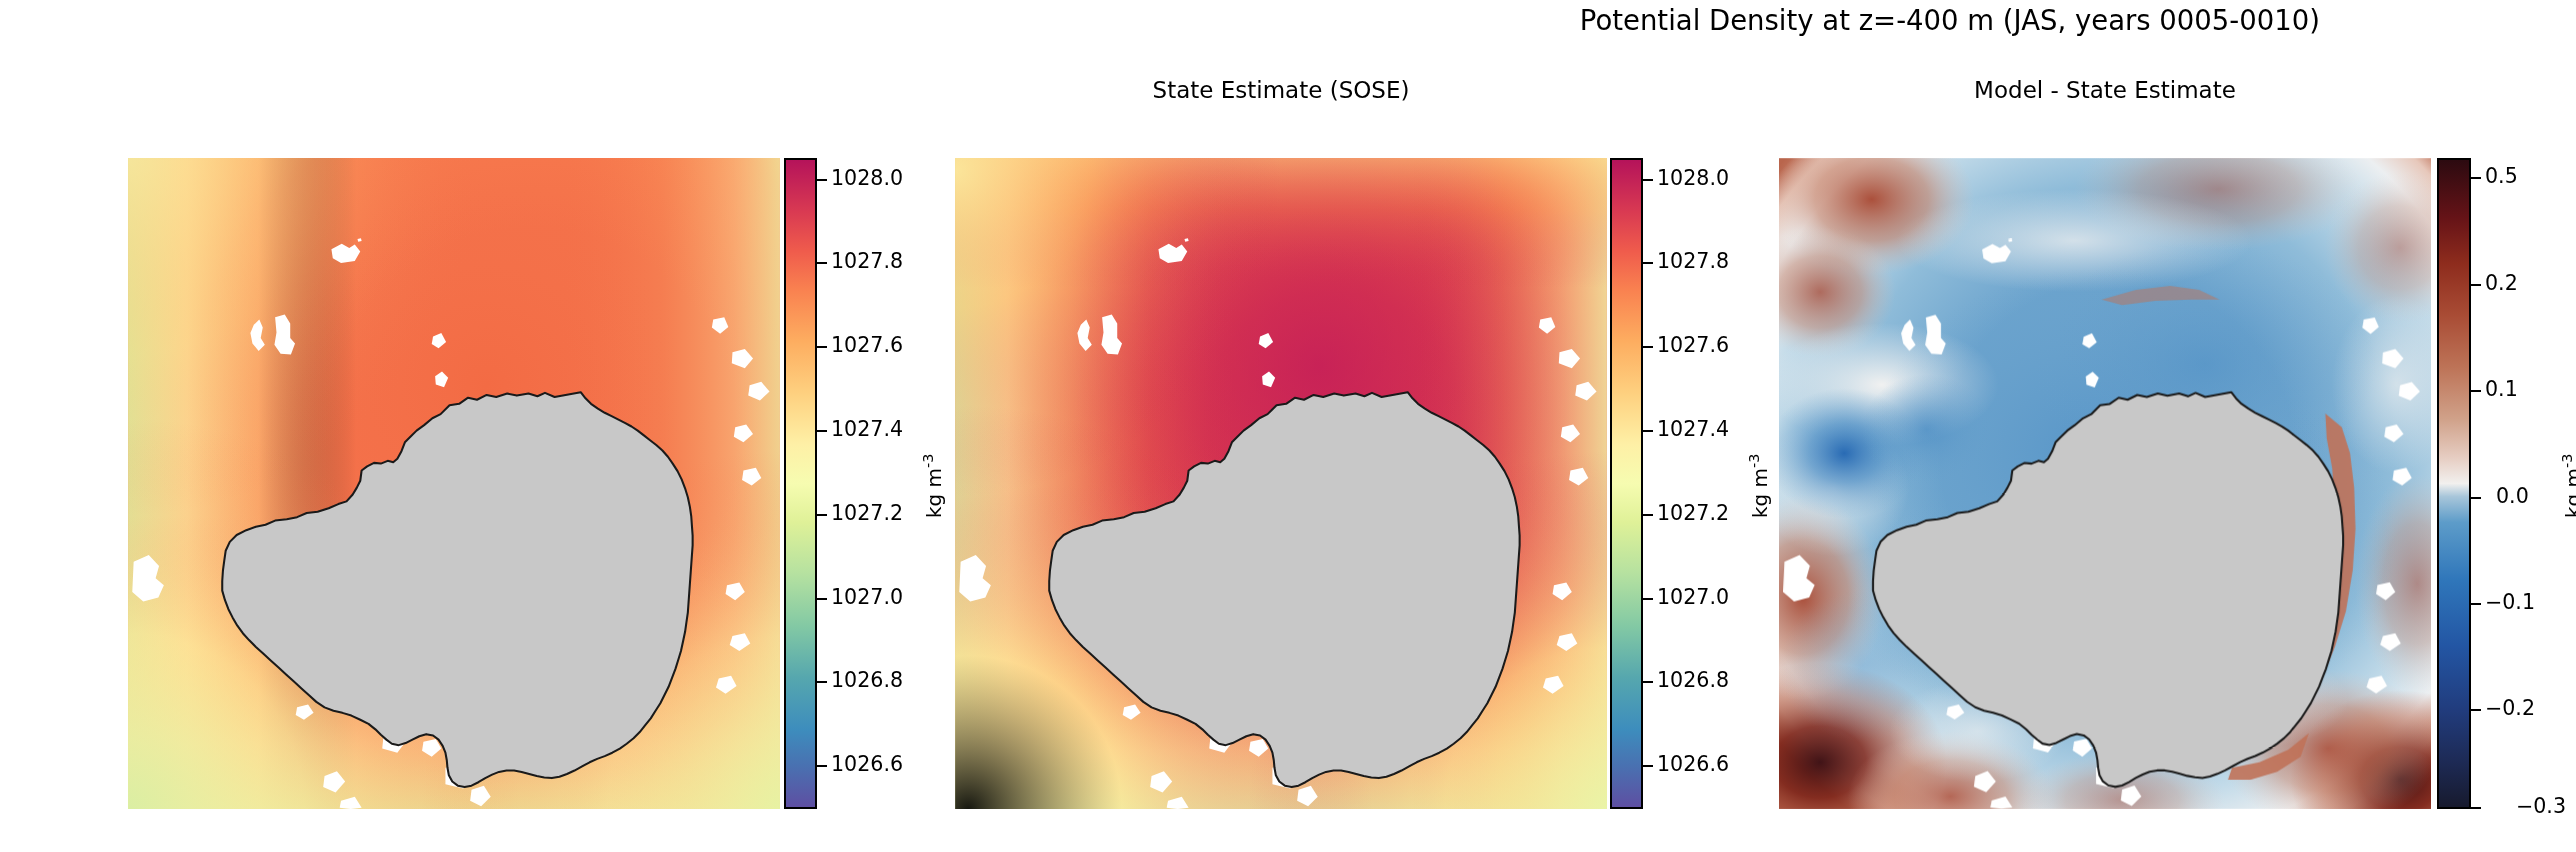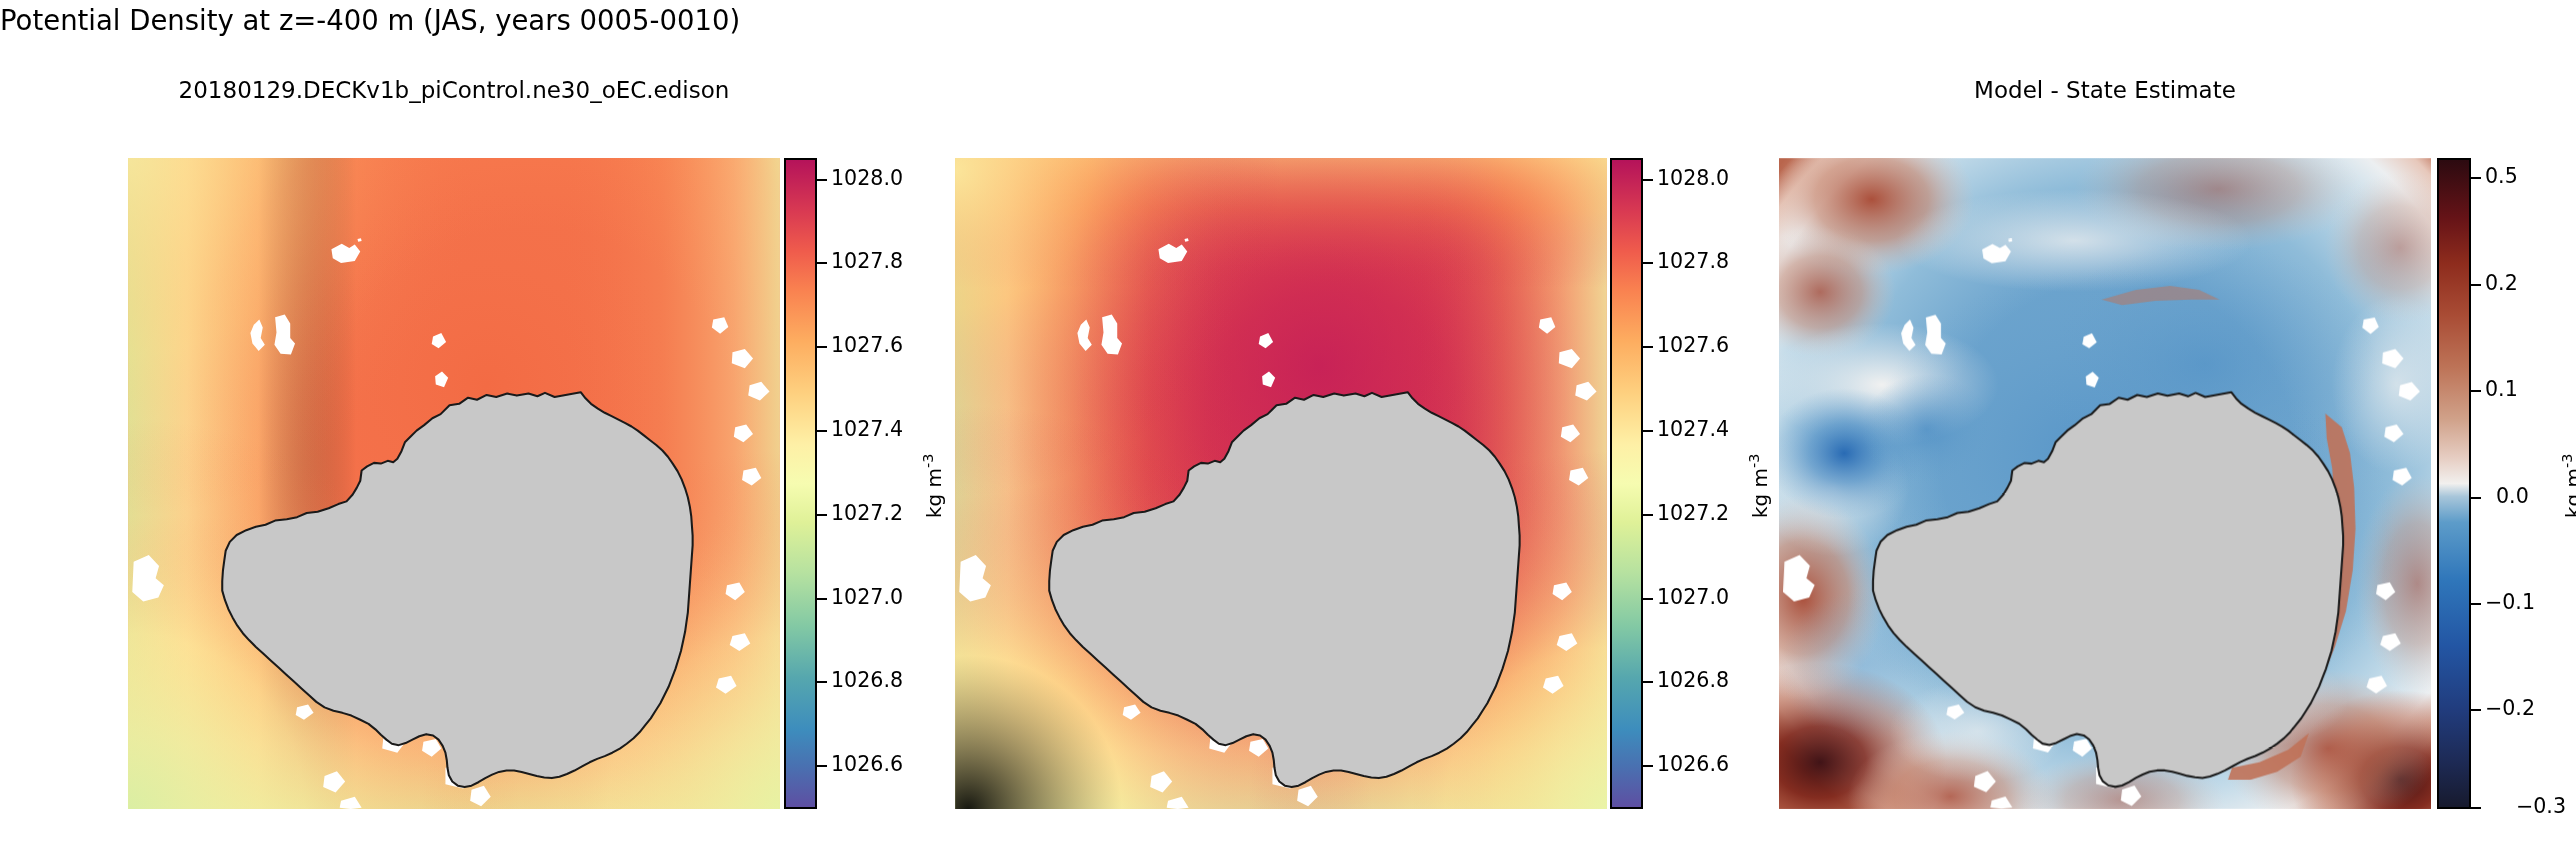--- a/index.html
+++ b/index.html
@@ -19,21 +19,21 @@
     position: absolute;
     left: 0; top: 0;
     width: 2576px;
     height: 853px;
   }
   #suptitle {
     position: absolute;
     left: 0;
     top: 4.1px;
     width: 2320px;
-    text-align: left;
+    text-align: right;
     font-size: 27.5px;
     font-family: "DejaVu Sans", sans-serif;
     color: #000;
     letter-spacing: 0px;
   }
   .panel-title {
     position: absolute;
     text-align: center;
     font-size: 23px;
     color: #000;
@@ -82,21 +82,20 @@
   }
   .sup-exp { font-size: 0.72em; vertical-align: super; }
 </style>
 </head>
 <body>
 
 <div class="figure">
 
   <div id="suptitle">Potential Density at z=-400 m (JAS, years 0005-0010)</div>
 
-  <div class="panel-title" style="left:128px; top:77px; width:652px;">20180129.DECKv1b_piControl.ne30_oEC.edison</div>
 
   <div class="map-axes" style="left:128px; top:158px; width:652px; height:651px;">
     <svg width="652" height="651" viewBox="0 0 949 948" xmlns="http://www.w3.org/2000/svg">
       <defs>
 
         <radialGradient id="m1bg" cx="62%" cy="42%" r="92%">
           <stop offset="0%" stop-color="#f4714a"></stop>
           <stop offset="34%" stop-color="#f4714a"></stop>
           <stop offset="58%" stop-color="#f87c4e"></stop>
           <stop offset="74%" stop-color="#fba35d"></stop>
@@ -244,20 +243,21 @@
     <div class="cbar-ticklabel" style="left:47px; top:512px;">1026.8</div>
 
     <div class="cbar-tick" style="left:33px; top:607px; width:9.6px;"></div>
     <div class="cbar-ticklabel" style="left:47px; top:596px;">1026.6</div>
 
     <div class="cbar-unit" style="left:117px; top:315px;">
       <span>kg m</span><span class="sup-exp">-3</span>
     </div>
   </div>
 
+  <div class="panel-title" style="left:955px; top:77px; width:652px;">State Estimate (SOSE)</div>
 
   <div class="map-axes" style="left:955px; top:158px; width:652px; height:651px;">
     <svg width="652" height="651" viewBox="0 0 949 948" xmlns="http://www.w3.org/2000/svg">
       <defs>
         <radialGradient id="m2bg" cx="58%" cy="40%" r="88%">
           <stop offset="0%" stop-color="#cf2b54"></stop>
           <stop offset="22%" stop-color="#d6354f"></stop>
           <stop offset="38%" stop-color="#e14a4c"></stop>
           <stop offset="52%" stop-color="#ef6146"></stop>
           <stop offset="64%" stop-color="#f8834f"></stop>

